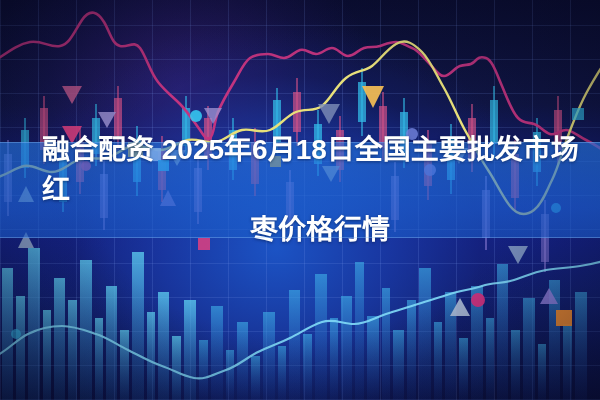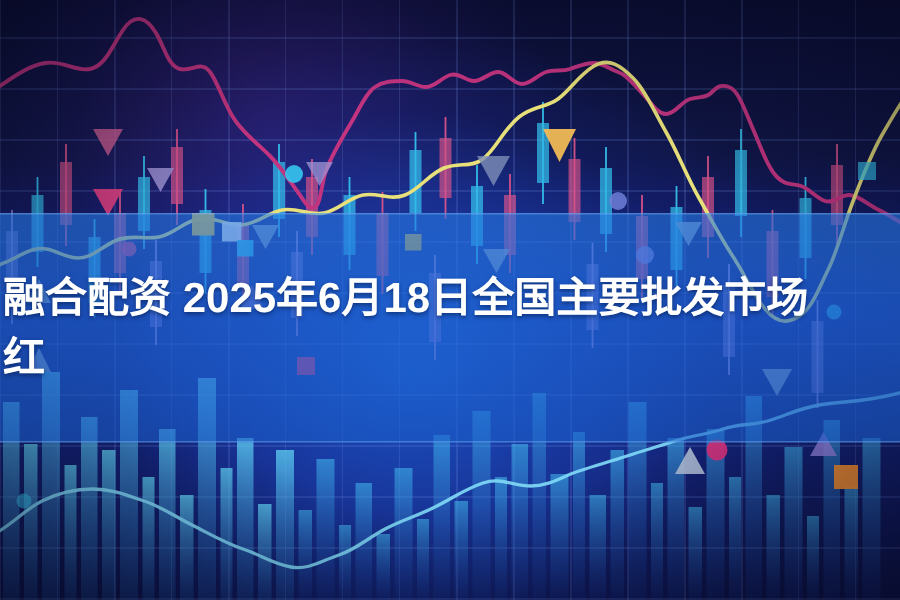--- a/index.html
+++ b/index.html
@@ -59,25 +59,25 @@
     height: 400px;
     display: block;
   }
 
   
   #title-band {
     position: absolute;
     left: 0;
     right: 0;
     top: 142px;
-    height: 153px;
+    height: 96px;
     background: linear-gradient(180deg, rgba(38,120,225,0.60) 0%, rgba(30,105,215,0.62) 48%, rgba(26,92,200,0.58) 100%);
     display: flex;
     flex-direction: column;
-    align-items: flex-start;
+    align-items: flex-end;
     justify-content: center;
   }
   #title-band::before,
   #title-band::after {
     content: "";
     position: absolute;
     left: 0; right: 0;
     height: 1px;
     background: rgba(150,200,255,0.35);
   }
@@ -327,16 +327,17 @@
         <circle cx="556" cy="208" r="5" fill="#35c6f0" opacity="0.7"></circle>
       </g>
     </g>
   </svg>
 
   <div class="layer" id="bg-vignette"></div>
 
   <div id="title-band">
     <h1 id="headline">
       <span class="ln1">融合配资 2025年6月18日全国主要批发市场红</span>
+      <span class="ln2">枣价格行情</span>
     </h1>
   </div>
 
 </div>
 
 </body></html>

